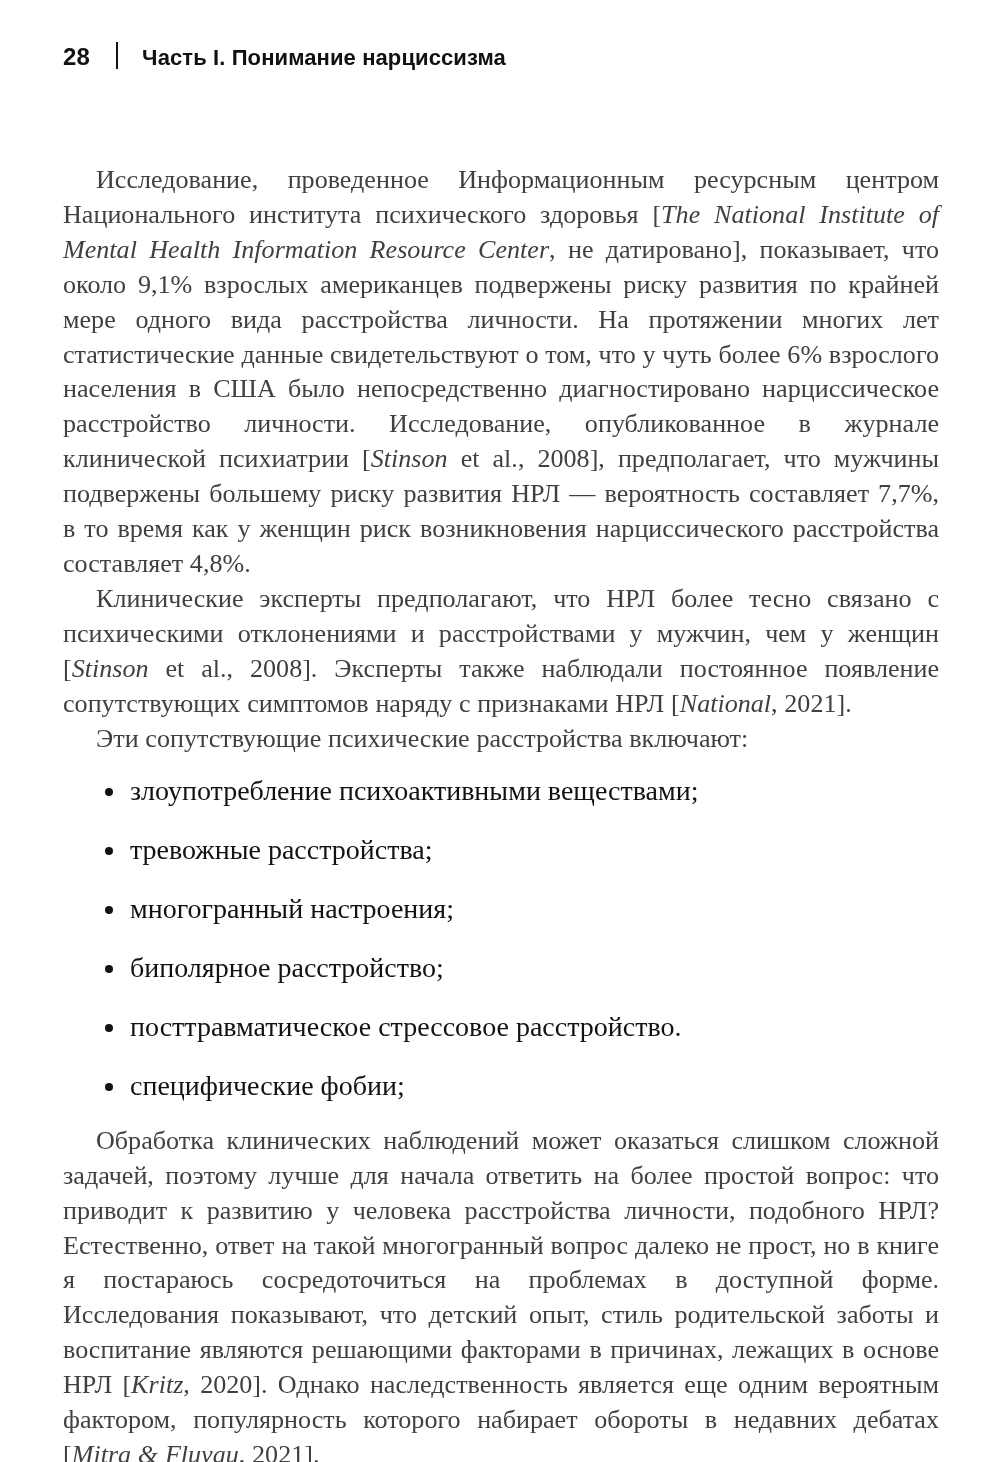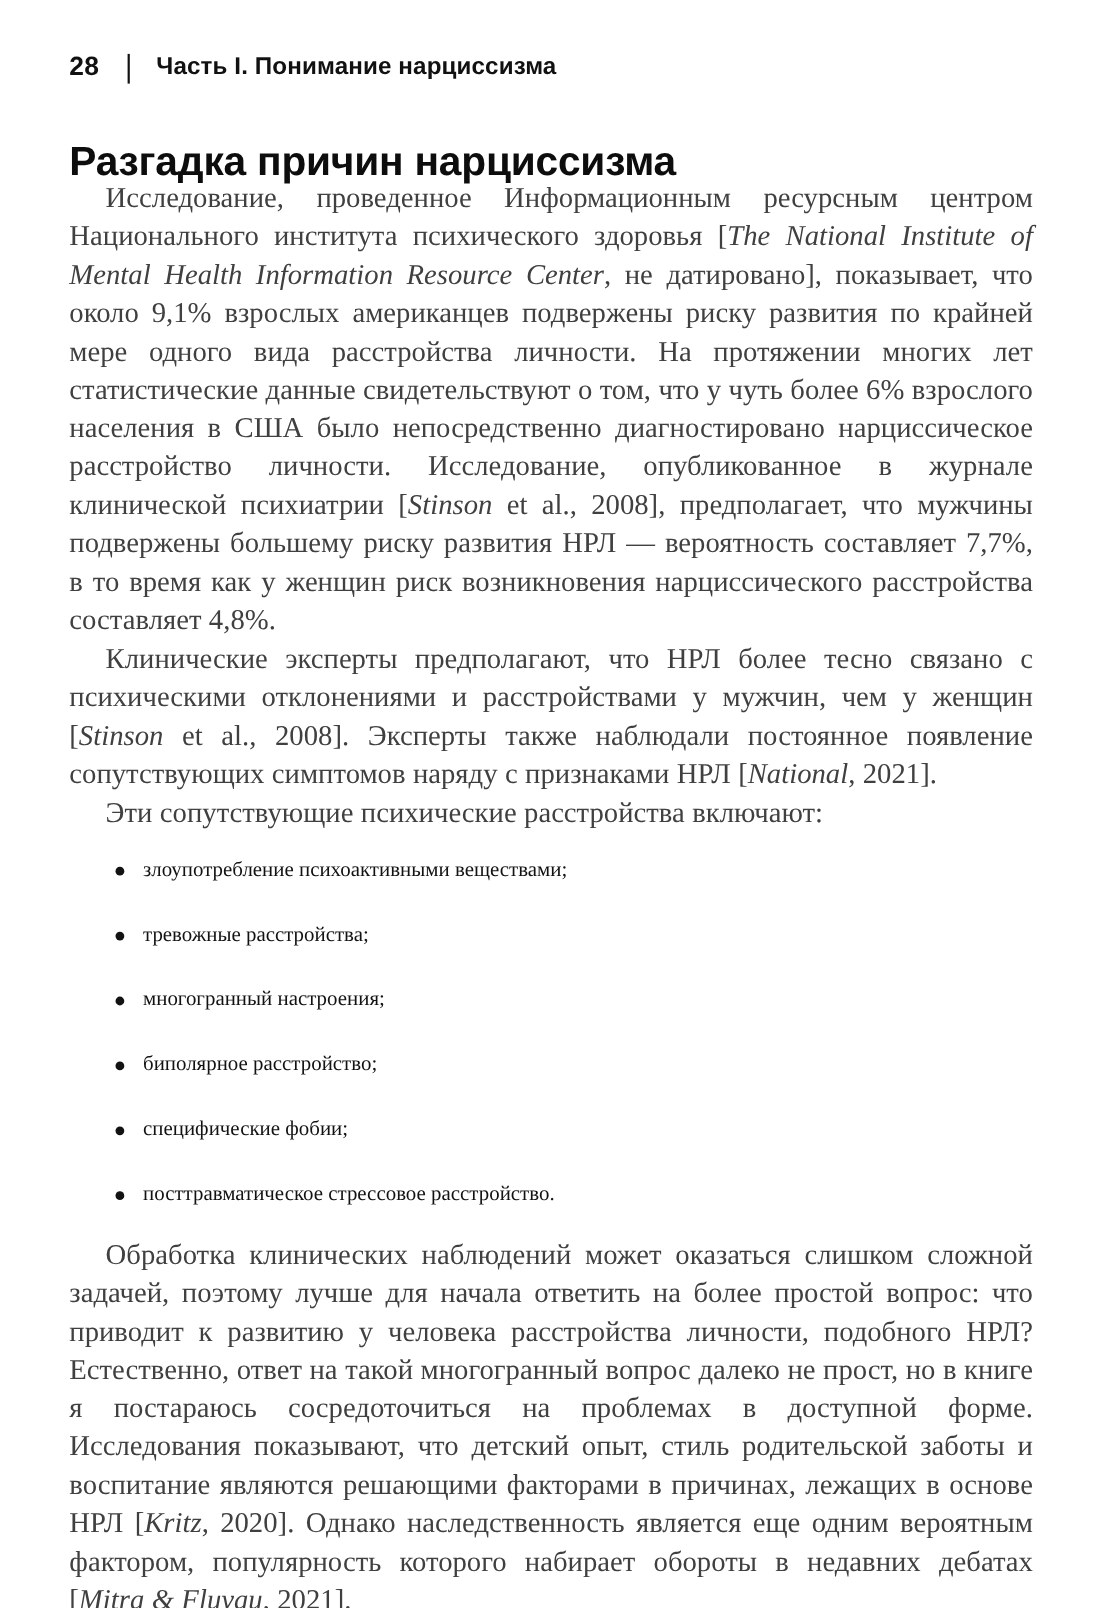--- a/index.html
+++ b/index.html
@@ -14,23 +14,23 @@
     height: 1462px;
     background: #ffffff;
     overflow: hidden;
     box-sizing: border-box;
   }
 
   
   .running-head {
     position: absolute;
     left: 63px;
-    top: 49px;
+    top: 35px;
     display: flex;
-    align-items: flex-start;
+    align-items: flex-end;
     height: 34px;
     color: #111111;
   }
   .running-head .folio {
     font-family: "Liberation Sans", sans-serif;
     font-weight: 700;
     font-size: 24px;
     letter-spacing: 0.2px;
     line-height: 1;
   }
@@ -92,21 +92,21 @@
 
   
   ul.symptom-list {
     list-style: none;
     margin: 10px 0 10px 0;
     padding: 0;
   }
   ul.symptom-list li {
     position: relative;
     font-family: "Liberation Serif", serif;
-    font-size: 19px;
+    font-size: 28px;
     line-height: 34.9px;
     color: #121212;
     padding-left: 67px;
     margin-bottom: 24px;
   }
   ul.symptom-list li:last-child { margin-bottom: 0; }
   ul.symptom-list li .bullet {
     position: absolute;
     left: 42px;
     top: 14px;
@@ -123,39 +123,38 @@
 <body>
 
 <div class="page">
 
   <div class="running-head">
     <span class="folio">28</span>
     <span class="rule"></span>
     <span class="rh-text">Часть I. Понимание нарциссизма</span>
   </div>
 
-  <h1 class="section-title">Разгадка причин нарциссизма</h1>
 
   <div class="column">
 
     <p class="body"><span>Исследование, проведенное Информационным ресурсным центром Национального института психического здоровья [</span><i class="cite">The National Institute of Mental Health Information Resource Center</i><span>, не датировано], показывает, что около 9,1% взрослых американцев подвержены риску развития по крайней мере одного вида расстройства личности. На протяжении многих лет статистические данные свидетельствуют о том, что у чуть более 6% взрослого населения в США было непосредственно диагностировано нарциссическое расстройство личности. Исследование, опубликованное в журнале клинической психиатрии [</span><i class="cite">Stinson</i><span> et al., 2008], предполагает, что мужчины подвержены большему риску развития НРЛ — вероятность составляет 7,7%, в то время как у женщин риск возникновения нарциссического расстройства составляет 4,8%.</span></p>
 
     <p class="body"><span>Клинические эксперты предполагают, что НРЛ более тесно связано с психическими отклонениями и расстройствами у мужчин, чем у женщин [</span><i class="cite">Stinson</i><span> et al., 2008]. Эксперты также наблюдали постоянное появление сопутствующих симптомов наряду с признаками НРЛ [</span><i class="cite">National</i><span>, 2021].</span></p>
 
     <p class="body">Эти сопутствующие психические расстройства включают:</p>
 
     <div class="gap-before-list"></div>
 
     <ul class="symptom-list">
       <li><span class="bullet"></span><span>злоупотребление психоактивными веществами;</span></li>
       <li><span class="bullet"></span><span>тревожные расстройства;</span></li>
       <li><span class="bullet"></span><span>многогранный настроения;</span></li>
       <li><span class="bullet"></span><span>биполярное расстройство;</span></li>
+      <li><span class="bullet"></span><span>посттравматическое стрессовое расстройство.</span></li>
       <li><span class="bullet"></span><span>специфические фобии;</span></li>
-      <li><span class="bullet"></span><span>посттравматическое стрессовое расстройство.</span></li>
     </ul>
 
     <div class="gap-after-list"></div>
 
     <p class="body"><span>Обработка клинических наблюдений может оказаться слишком сложной задачей, поэтому лучше для начала ответить на более простой вопрос: что приводит к развитию у человека расстройства личности, подобного НРЛ? Естественно, ответ на такой многогранный вопрос далеко не прост, но в книге я постараюсь сосредоточиться на проблемах в доступной форме. Исследования показывают, что детский опыт, стиль родительской заботы и воспитание являются решающими факторами в причинах, лежащих в основе НРЛ [</span><i class="cite">Kritz</i><span>, 2020]. Однако наследственность является еще одним вероятным фактором, популярность которого набирает обороты в недавних дебатах [</span><i class="cite">Mitra &amp; Fluyau</i><span>, 2021].</span></p>
 
   </div>
 </div>
 
 </body></html>

